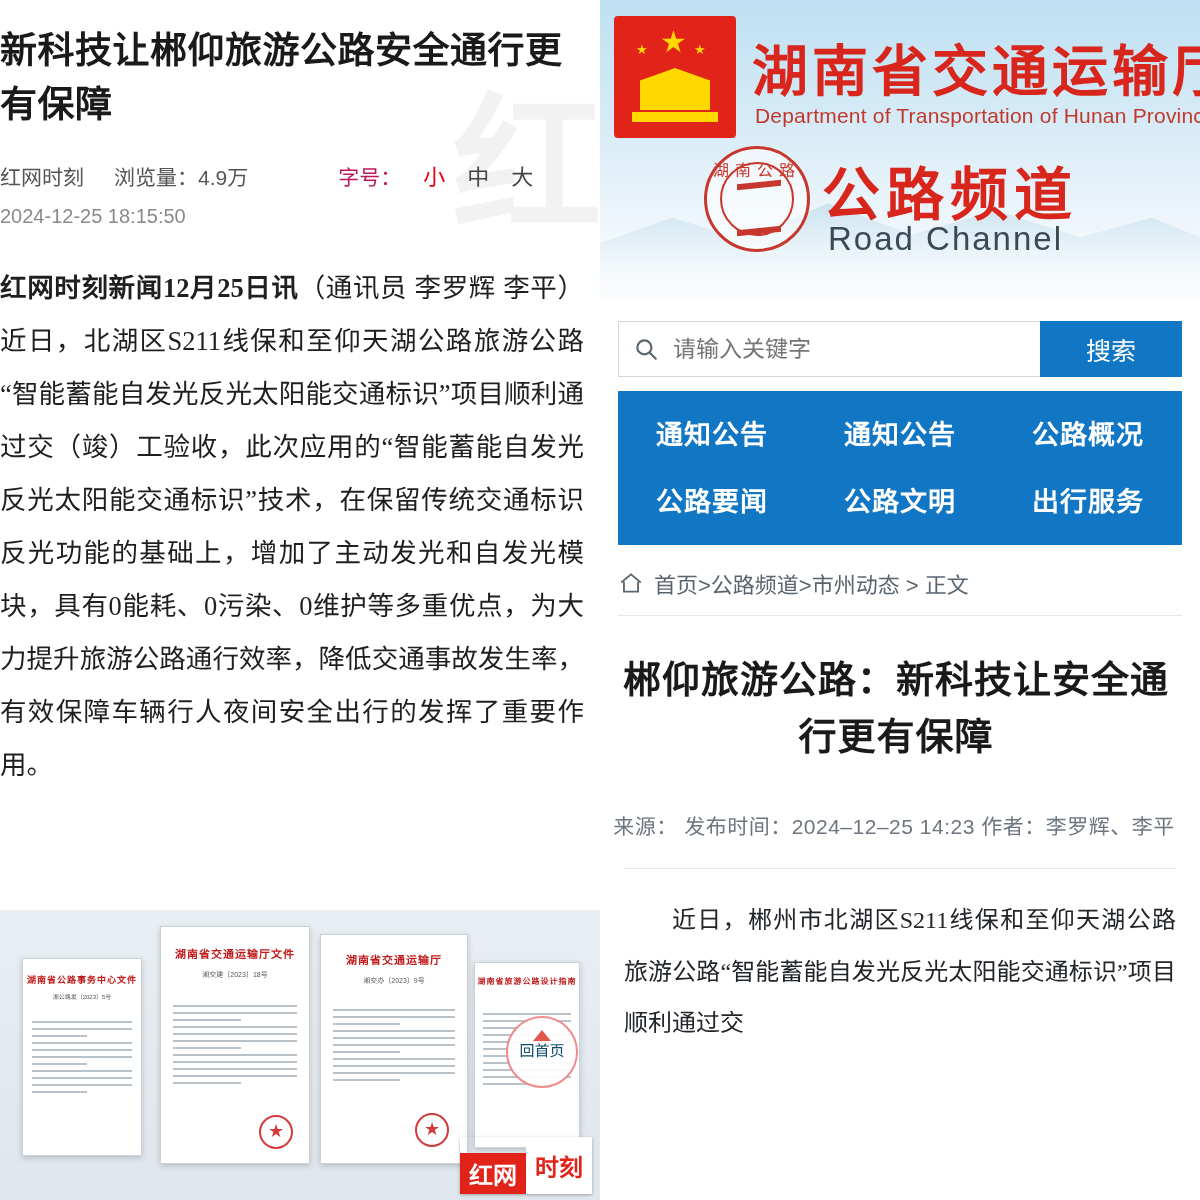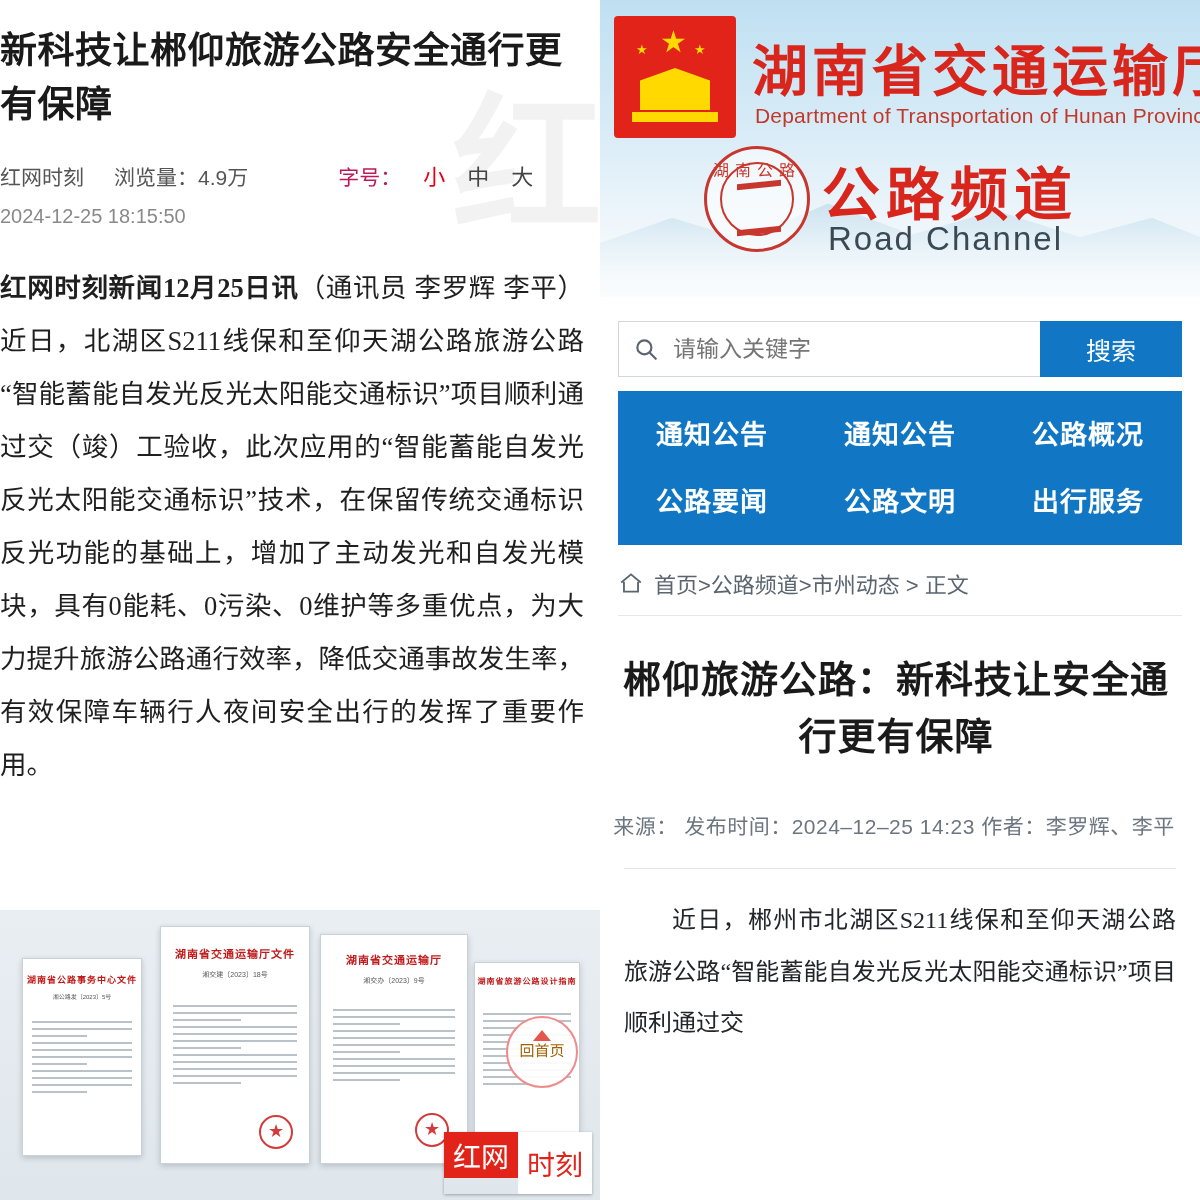--- a/index.html
+++ b/index.html
@@ -133,37 +133,37 @@
     color: #d23b3b;
     font-size: 18px;
     text-align: center;
     line-height: 28px;
   }
   .hongnet-badge {
     position: absolute;
     right: 8px;
     bottom: 6px;
     display: flex;
-    align-items: flex-start;
-    font-weight: normal;
-    font-size: 28px;
+    align-items: flex-end;
+    font-weight: bold;
+    font-size: 24px;
     box-shadow: 0 1px 3px rgba(0,0,0,.3);
   }
   .hongnet-badge .a { background:#e2231a; color:#fff; padding: 3px 9px; }
   .hongnet-badge .b { background:#fff; color:#e2231a; padding: 11px 9px; }
   .backtop {
     position: absolute;
     right: 22px;
     bottom: 112px;
     width: 72px;
     height: 72px;
     border: 2px solid #f08b8b;
     border-radius: 50%;
     background: rgba(255,255,255,0.92);
-    color: #a16207;
+    color: #0c4a6e;
     font-size: 15px;
     text-align: center;
     line-height: 1.1;
     padding-top: 12px;
     box-sizing: border-box;
     font-family: Liberation Serif, serif;
   }
   .backtop .arrow {
     display: block;
     margin: 0 auto 2px auto;

